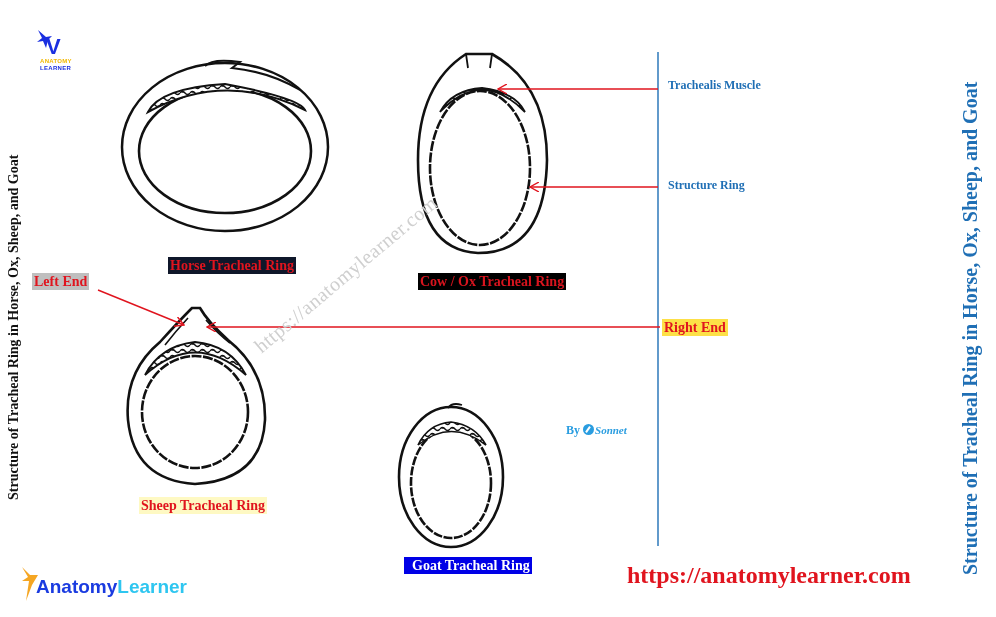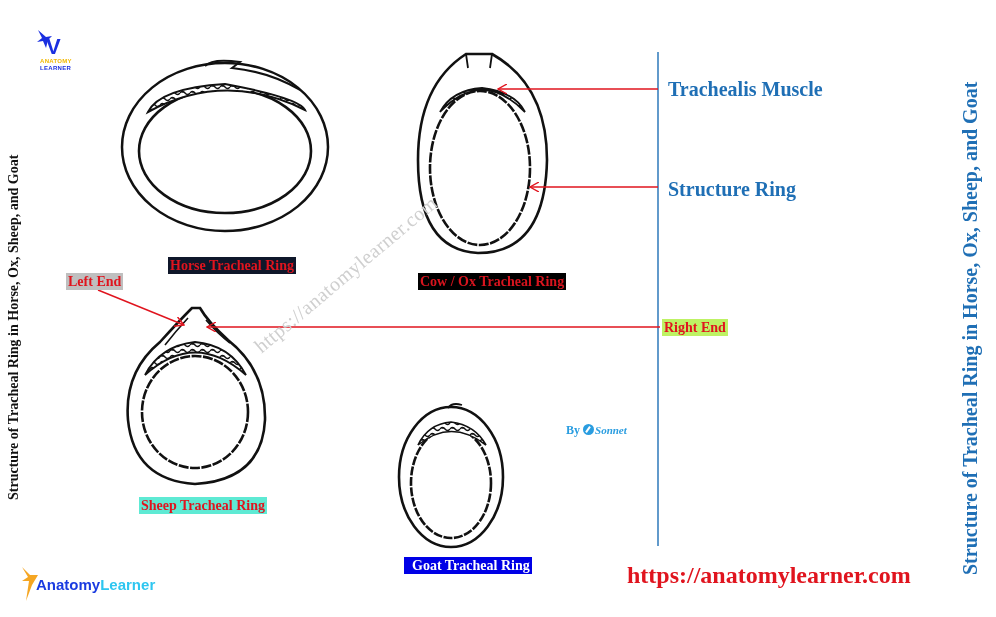--- a/index.html
+++ b/index.html
@@ -6,26 +6,26 @@
   html, body { width: 996px; height: 617px; background: #ffffff; overflow: hidden; }
   body { position: relative; font-family: "Liberation Serif", serif; }
   .abs { position: absolute; }
   svg.canvas { position: absolute; left: 0; top: 0; width: 996px; height: 617px; }
   .label {
     position: absolute; font-family: "Liberation Serif", serif; font-weight: bold;
     font-size: 14px; line-height: 17px; padding: 0 2px; white-space: nowrap;
   }
   .lbl-horse { left: 168px; top: 257px; background: #0f172a; color: #e0141e; }
   .lbl-cow { left: 418px; top: 273px; background: #000000; color: #d8141e; }
-  .lbl-sheep { left: 139px; top: 497px; background: #5eead4; color: #e0141e; }
+  .lbl-sheep { left: 139px; top: 497px; background: #fef9c3; color: #e0141e; }
   .lbl-goat { left: 404px; top: 557px; background: #0000e6; color: #ffffff; padding-left: 8px; }
-  .lbl-left { left: 32px; top: 273px; background: #bfbfbf; color: #e0141e; margin-left: 34px; }
-  .lbl-right { left: 662px; top: 319px; background: #bef264; color: #e0141e; }
+  .lbl-left { left: 32px; top: 273px; background: #bfbfbf; color: #e0141e; }
+  .lbl-right { left: 662px; top: 319px; background: #fde047; color: #e0141e; }
   .anno { position: absolute; font-family: "Liberation Serif", serif; font-weight: bold;
-    font-size: 20px; color: #1f6fb5; white-space: nowrap; }
+    font-size: 12px; color: #1f6fb5; white-space: nowrap; }
   .anno-muscle { left: 668px; top: 78px; }
   .anno-ring { left: 668px; top: 178px; }
   .side-left {
     position: absolute; left: 6px; top: 500px; transform-origin: 0 0; transform: rotate(-90deg);
     font-family: "Liberation Serif", serif; font-weight: bold; font-size: 14px; color: #111;
     white-space: nowrap; width: 380px;
   }
   .side-right {
     position: absolute; left: 958px; top: 575px; transform-origin: 0 0; transform: rotate(-90deg);
     font-family: "Liberation Serif", serif; font-weight: bold; font-size: 20px; color: #1f6fb5;
@@ -49,21 +49,21 @@
     background: #fff; transform: rotate(35deg); }
   .logo-top { position: absolute; left: 34px; top: 28px; width: 40px; height: 48px; }
   .logo-top .v { position: absolute; left: 12px; top: 6px; font-family: "Liberation Sans", sans-serif;
     font-weight: bold; font-size: 22px; color: #1a2fe0; }
   .logo-top .t1 { position: absolute; left: 6px; top: 30px; font-family: "Liberation Sans", sans-serif;
     font-weight: bold; font-size: 6px; color: #f2b800; letter-spacing: 0.3px; }
   .logo-top .t2 { position: absolute; left: 6px; top: 37px; font-family: "Liberation Sans", sans-serif;
     font-weight: bold; font-size: 6px; color: #1a2fe0; letter-spacing: 0.3px; }
   .logo-bottom { position: absolute; left: 16px; top: 565px; height: 40px; width: 210px; }
   .logo-bottom .a { position: absolute; left: 20px; top: 11px; font-family: "Liberation Sans", sans-serif;
-    font-weight: bold; font-size: 15px; color: #1a3be0; white-space: nowrap; }
+    font-weight: bold; font-size: 19px; color: #1a3be0; white-space: nowrap; }
   .logo-bottom .a .b { color: #2ec6f0; }
 </style>
 </head>
 <body>
 
 <svg class="canvas" viewBox="0 0 996 617">
   <defs>
     <marker id="arrowhead" markerWidth="10" markerHeight="10" refX="9" refY="5" orient="auto" markerUnits="userSpaceOnUse">
       <path d="M0,0 L9,5 L0,10" fill="none" stroke="#e0141e" stroke-width="1.4"></path>
     </marker>

